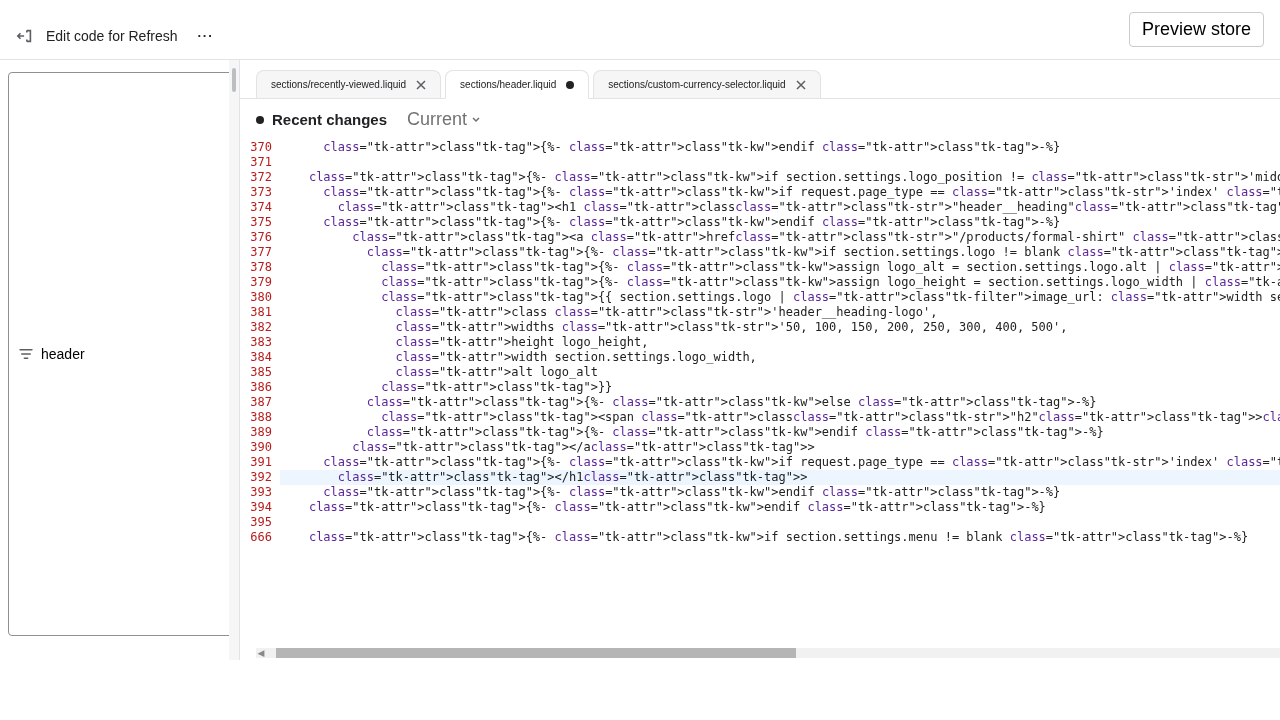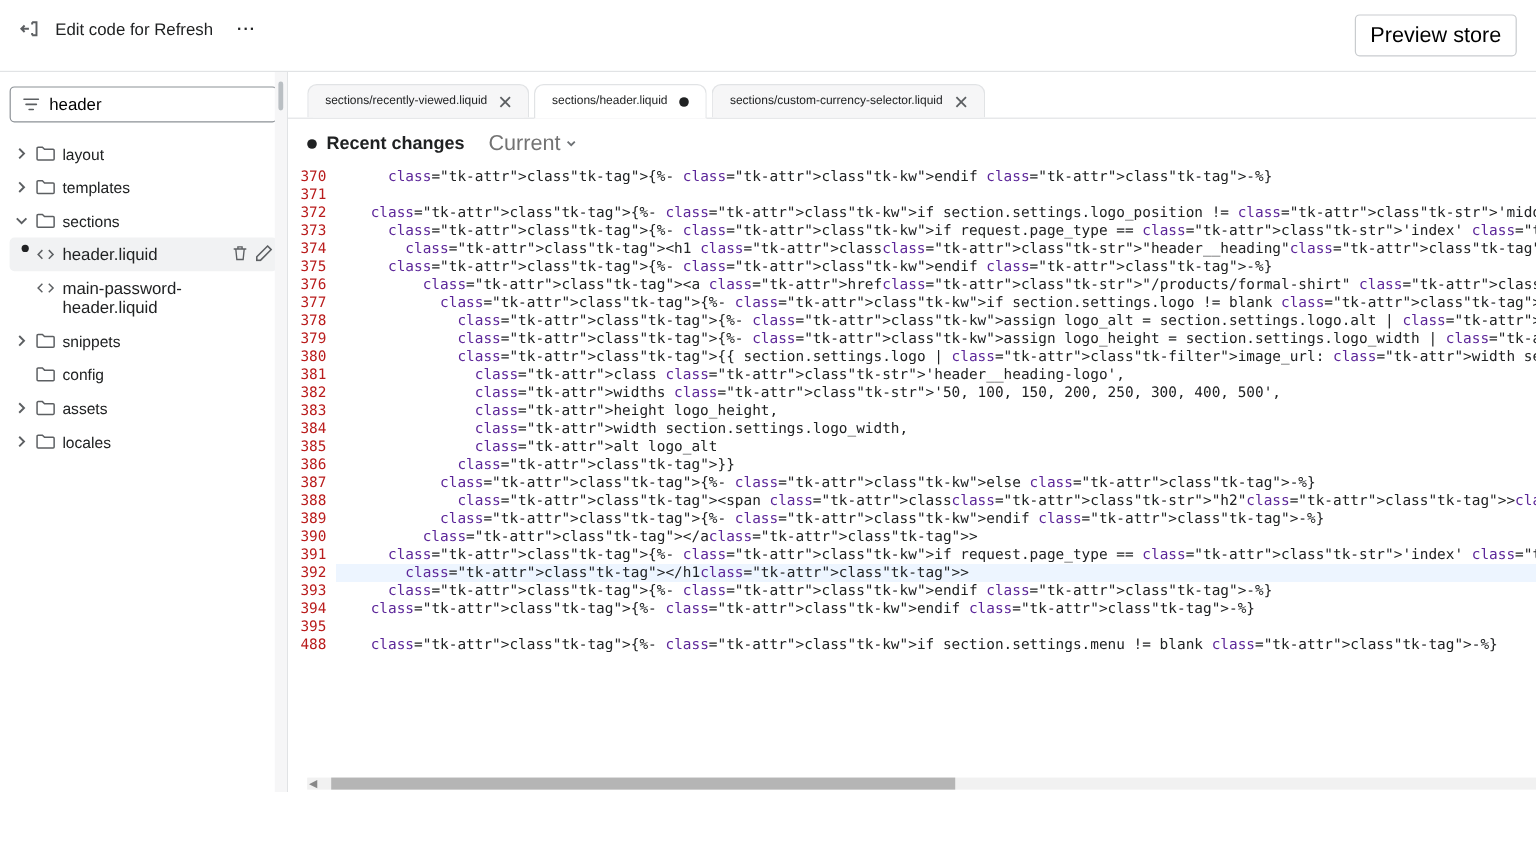--- a/index.html
+++ b/index.html
@@ -1,25 +1,25 @@
 <!DOCTYPE html>
 <html><head>
 <meta charset="utf-8">
 <style>
 * { margin: 0; padding: 0; box-sizing: border-box; }
 body { font-family: -apple-system, BlinkMacSystemFont, "Segoe UI", sans-serif; font-size: 13px; color: #202223; background: #fff; }
-.top-bar { display: flex; align-items: flex-start; justify-content: space-between; padding: 12px 16px; border-bottom: 1px solid #e1e3e5; }
+.top-bar { display: flex; align-items: flex-end; justify-content: space-between; padding: 12px 16px; border-bottom: 1px solid #e1e3e5; }
 .top-left { display: flex; align-items: center; gap: 12px; }
 .exit-icon { width: 18px; height: 18px; cursor: pointer; }
 .top-title { font-size: 14px; font-weight: 400; }
 .more-btn { padding: 4px 8px; cursor: pointer; letter-spacing: 1px; font-weight: bold; }
 .preview-btn { border: 1px solid #c9cccf; background: #fff; padding: 6px 12px; border-radius: 4px; font-size: 18px; cursor: pointer; }
 
 .main-area { display: flex; height: calc(720px - 120px); position: relative; }
-.sidebar { width: 240px; border-right: 1px solid #e1e3e5; display: flex; flex-direction: column; padding: 12px 8px; position: relative; }
+.sidebar { width: 240px; border-right: 1px solid #e1e3e5; display: flex; flex-direction: row; padding: 12px 8px; position: relative; }
 .sidebar-scroll { position: absolute; right: 0; top: 0; bottom: 0; width: 10px; background: #f6f6f7; display: flex; align-items: flex-start; justify-content: center; padding-top: 8px; }
 .sidebar-scroll .thumb { width: 4px; height: 24px; background: #babfc3; border-radius: 2px; }
 
 .search-box { display: flex; align-items: center; gap: 8px; border: 1px solid #8c9196; border-radius: 4px; padding: 6px 10px; margin-bottom: 12px; background: #fff; }
 .search-box input { border: none; outline: none; font-size: 14px; flex: 1; }
 .filter-icon { width: 14px; height: 12px; }
 
 .folder-row { display: flex; align-items: center; gap: 6px; padding: 6px 4px; cursor: pointer; border-radius: 4px; }
 .chevron { width: 12px; height: 12px; flex-shrink: 0; }
 .placeholder-chevron { width: 12px; flex-shrink: 0; }
@@ -286,21 +286,21 @@
           <div class="ln">386</div>
           <div class="ln">387</div>
           <div class="ln">388</div>
           <div class="ln">389</div>
           <div class="ln">390</div>
           <div class="ln">391</div>
           <div class="ln">392</div>
           <div class="ln">393</div>
           <div class="ln">394</div>
           <div class="ln">395</div>
-          <div class="ln">488</div>
+          <div class="ln">666</div>
         </div>
       <div class="code-lines" id="code-content"><div class="line">      <span <span="" class="tk-attr">class</span>="tk-attr"&gt;class"tk-tag"&gt;{%- <span <span="" class="tk-attr">class</span>="tk-attr"&gt;class"tk-kw"&gt;endif <span <span="" class="tk-attr">class</span>="tk-attr"&gt;class"tk-tag"&gt;-%}</div><div class="line">&nbsp;</div><div class="line">    <span <span="" class="tk-attr">class</span>="tk-attr"&gt;class"tk-tag"&gt;{%- <span <span="" class="tk-attr">class</span>="tk-attr"&gt;class"tk-kw"&gt;if section.settings.logo_position != <span <span="" class="tk-attr">class</span>="tk-attr"&gt;class"tk-str"&gt;'middle-center' ="tk-attr"&gt;class"tk-tag"&gt;-%}</div><div class="line">      <span <span="" class="tk-attr">class</span>="tk-attr"&gt;class"tk-tag"&gt;{%- <span <span="" class="tk-attr">class</span>="tk-attr"&gt;class"tk-kw"&gt;if request.page_type == <span <span="" class="tk-attr">class</span>="tk-attr"&gt;class"tk-str"&gt;'index' <span <span="" class="tk-attr">class</span>="tk-attr"&gt;class"tk-tag"&gt;-%}</div><div class="line">        <span <span="" class="tk-attr">class</span>="tk-attr"&gt;class"tk-tag"&gt;&lt;h1 <span <span="" class="tk-attr">class</span>="tk-attr"&gt;class<span <span="" class="tk-attr">class</span>="tk-attr"&gt;class"tk-str"&gt;"header__heading"<span <span="" class="tk-attr">class</span>="tk-attr"&gt;class"tk-tag"&gt;&gt;</div><div class="line">      <span <span="" class="tk-attr">class</span>="tk-attr"&gt;class"tk-tag"&gt;{%- <span <span="" class="tk-attr">class</span>="tk-attr"&gt;class"tk-kw"&gt;endif <span <span="" class="tk-attr">class</span>="tk-attr"&gt;class"tk-tag"&gt;-%}</div><div class="line">          <span <span="" class="tk-attr">class</span>="tk-attr"&gt;class"tk-tag"&gt;&lt;a <span <span="" class="tk-attr">class</span>="tk-attr"&gt;href<span <span="" class="tk-attr">class</span>="tk-attr"&gt;class"tk-str"&gt;"/products/formal-shirt" <span <span="" class="tk-attr">class</span>="tk-attr"&gt;class="tk-attr"&gt;class"tk-str"&gt;"header__heading-link link link--text focus-inset"="tk-attr"&gt;class"tk-tag"&gt;&gt;</div><div class="line">            <span <span="" class="tk-attr">class</span>="tk-attr"&gt;class"tk-tag"&gt;{%- <span <span="" class="tk-attr">class</span>="tk-attr"&gt;class"tk-kw"&gt;if section.settings.logo != blank <span <span="" class="tk-attr">class</span>="tk-attr"&gt;class"tk-tag"&gt;-%}</div><div class="line">              <span <span="" class="tk-attr">class</span>="tk-attr"&gt;class"tk-tag"&gt;{%- <span <span="" class="tk-attr">class</span>="tk-attr"&gt;class"tk-kw"&gt;assign logo_alt = section.settings.logo.alt | <span <span="" class="tk-attr">class</span>="tk-attr"&gt;class"tk-filter"&gt;default: shop.name | ="tk-attr"&gt;class"tk-filter"&gt;escape ="tk-attr"&gt;class"tk-tag"&gt;-%}</div><div class="line">              <span <span="" class="tk-attr">class</span>="tk-attr"&gt;class"tk-tag"&gt;{%- <span <span="" class="tk-attr">class</span>="tk-attr"&gt;class"tk-kw"&gt;assign logo_height = section.settings.logo_width | <span <span="" class="tk-attr">class</span>="tk-attr"&gt;class"tk-filter"&gt;divided_by: section.settings.logo.aspect_ratio ="tk-attr"&gt;class"tk-tag"&gt;-%}</div><div class="line">              <span <span="" class="tk-attr">class</span>="tk-attr"&gt;class"tk-tag"&gt;{{ section.settings.logo | <span <span="" class="tk-attr">class</span>="tk-attr"&gt;class"tk-filter"&gt;image_url: <span <span="" class="tk-attr">class</span>="tk-attr"&gt;width section.settings.width | ="tk-attr"&gt;class"tk-filter"&gt;image_tag:</div><div class="line">                <span <span="" class="tk-attr">class</span>="tk-attr"&gt;class <span <span="" class="tk-attr">class</span>="tk-attr"&gt;class"tk-str"&gt;'header__heading-logo',</div><div class="line">                <span <span="" class="tk-attr">class</span>="tk-attr"&gt;widths <span <span="" class="tk-attr">class</span>="tk-attr"&gt;class"tk-str"&gt;'50, 100, 150, 200, 250, 300, 400, 500',</div><div class="line">                <span <span="" class="tk-attr">class</span>="tk-attr"&gt;height logo_height,</div><div class="line">                <span <span="" class="tk-attr">class</span>="tk-attr"&gt;width section.settings.logo_width,</div><div class="line">                <span <span="" class="tk-attr">class</span>="tk-attr"&gt;alt logo_alt</div><div class="line">              <span <span="" class="tk-attr">class</span>="tk-attr"&gt;class"tk-tag"&gt;}}</div><div class="line">            <span <span="" class="tk-attr">class</span>="tk-attr"&gt;class"tk-tag"&gt;{%- <span <span="" class="tk-attr">class</span>="tk-attr"&gt;class"tk-kw"&gt;else <span <span="" class="tk-attr">class</span>="tk-attr"&gt;class"tk-tag"&gt;-%}</div><div class="line">              <span <span="" class="tk-attr">class</span>="tk-attr"&gt;class"tk-tag"&gt;&lt;span <span <span="" class="tk-attr">class</span>="tk-attr"&gt;class<span <span="" class="tk-attr">class</span>="tk-attr"&gt;class"tk-str"&gt;"h2"<span <span="" class="tk-attr">class</span>="tk-attr"&gt;class"tk-tag"&gt;&gt;<span <span="" class="tk-attr">class</span>="tk-attr"&gt;class"tk-tag"&gt;{{ shop.name ="tk-attr"&gt;class"tk-tag"&gt;}}="tk-attr"&gt;class"tk-tag"&gt;&lt;/span="tk-attr"&gt;class"tk-tag"&gt;&gt;</div><div class="line">            <span <span="" class="tk-attr">class</span>="tk-attr"&gt;class"tk-tag"&gt;{%- <span <span="" class="tk-attr">class</span>="tk-attr"&gt;class"tk-kw"&gt;endif <span <span="" class="tk-attr">class</span>="tk-attr"&gt;class"tk-tag"&gt;-%}</div><div class="line">          <span <span="" class="tk-attr">class</span>="tk-attr"&gt;class"tk-tag"&gt;&lt;/a<span <span="" class="tk-attr">class</span>="tk-attr"&gt;class"tk-tag"&gt;&gt;</div><div class="line">      <span <span="" class="tk-attr">class</span>="tk-attr"&gt;class"tk-tag"&gt;{%- <span <span="" class="tk-attr">class</span>="tk-attr"&gt;class"tk-kw"&gt;if request.page_type == <span <span="" class="tk-attr">class</span>="tk-attr"&gt;class"tk-str"&gt;'index' <span <span="" class="tk-attr">class</span>="tk-attr"&gt;class"tk-tag"&gt;-%}</div><div class="line hl">        <span <span="" class="tk-attr">class</span>="tk-attr"&gt;class"tk-tag"&gt;&lt;/h1<span <span="" class="tk-attr">class</span>="tk-attr"&gt;class"tk-tag"&gt;&gt;</div><div class="line">      <span <span="" class="tk-attr">class</span>="tk-attr"&gt;class"tk-tag"&gt;{%- <span <span="" class="tk-attr">class</span>="tk-attr"&gt;class"tk-kw"&gt;endif <span <span="" class="tk-attr">class</span>="tk-attr"&gt;class"tk-tag"&gt;-%}</div><div class="line">    <span <span="" class="tk-attr">class</span>="tk-attr"&gt;class"tk-tag"&gt;{%- <span <span="" class="tk-attr">class</span>="tk-attr"&gt;class"tk-kw"&gt;endif <span <span="" class="tk-attr">class</span>="tk-attr"&gt;class"tk-tag"&gt;-%}</div><div class="line">&nbsp;</div><div class="line">    <span <span="" class="tk-attr">class</span>="tk-attr"&gt;class"tk-tag"&gt;{%- <span <span="" class="tk-attr">class</span>="tk-attr"&gt;class"tk-kw"&gt;if section.settings.menu != blank <span <span="" class="tk-attr">class</span>="tk-attr"&gt;class"tk-tag"&gt;-%}</div></div>
 
     </div>
 
     <div class="hscroll">
       <span class="arrow">◀</span>
       <div class="track">
           <div class="thumb"></div>
         </div>

